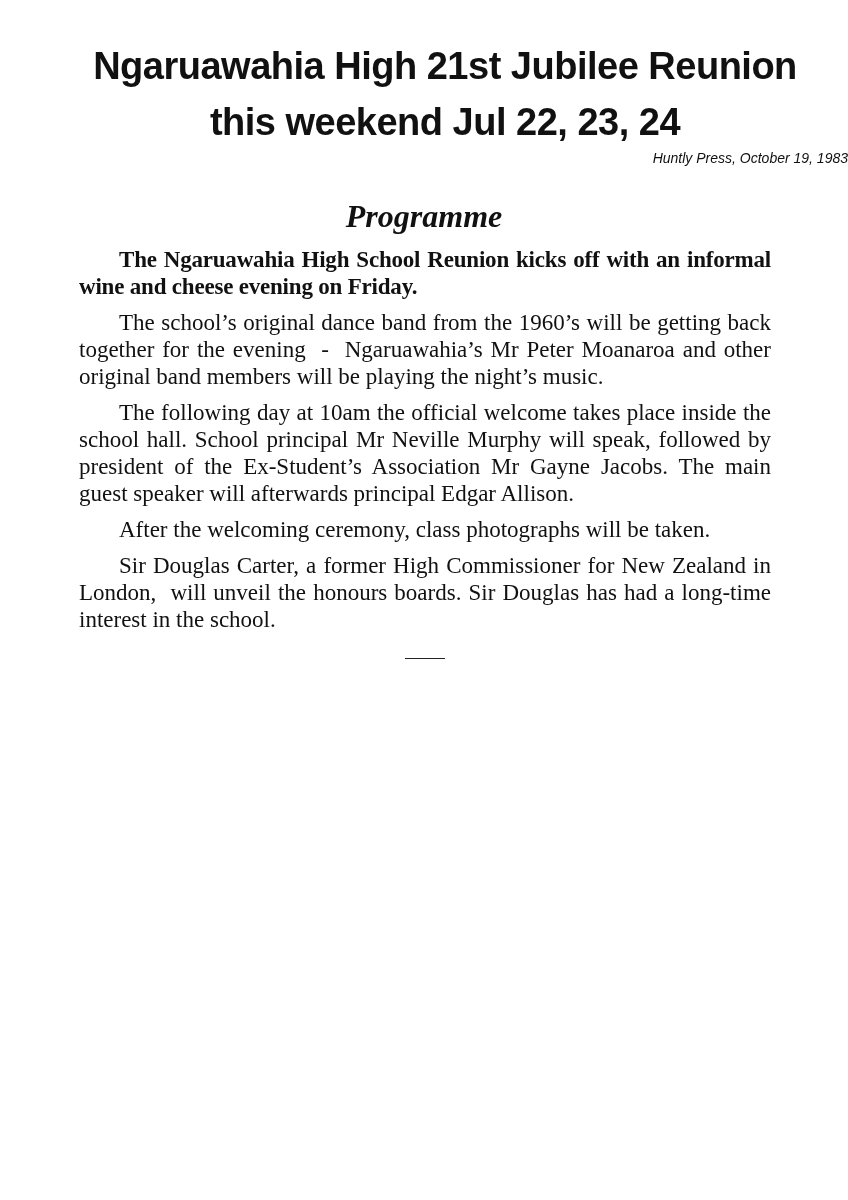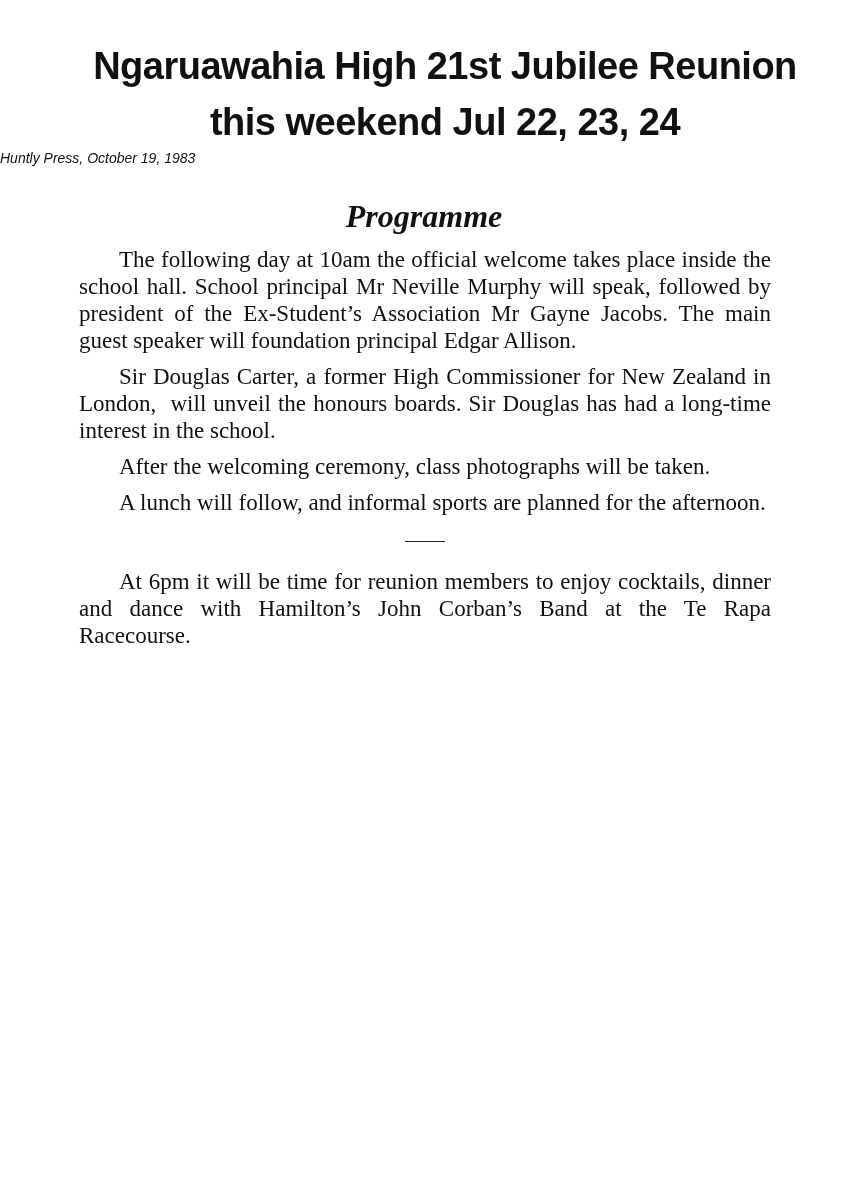--- a/index.html
+++ b/index.html
@@ -7,21 +7,21 @@
   .headline {
     position: absolute; left: 0; width: 848px; top: 38px;
     text-align: center;
     font-family: "Liberation Sans", sans-serif; font-weight: bold;
     font-size: 38px; line-height: 56px; letter-spacing: -0.5px;
     margin: 0;
     padding-left: 21px;
   }
   .byline {
     position: absolute; left: 0; width: 848px; top: 149px;
-    text-align: left;
+    text-align: right;
     font-family: "Liberation Sans", sans-serif; font-style: italic;
     font-size: 14px; line-height: 18px;
     margin: 0;
   }
   .section-title {
     position: absolute; left: 0; width: 848px; top: 196px;
     text-align: center;
     font-family: "Liberation Serif", serif; font-style: italic; font-weight: bold;
     font-size: 32px; line-height: 40px;
     margin: 0;
@@ -49,23 +49,23 @@
 <h1 class="headline">
   <span>Ngaruawahia High 21st Jubilee Reunion</span><br>
   <span>this weekend Jul 22, 23, 24</span>
 </h1>
 
 <p class="byline">Huntly Press, October 19, 1983</p>
 
 <h2 class="section-title">Programme</h2>
 
 <div class="body">
-  <p>The following day at 10am the official welcome takes place inside the school hall. School principal Mr Neville Murphy will speak, followed by president of the Ex-Student’s Association Mr Gayne Jacobs. The main guest speaker will foundation principal Edgar Allison.</p>
+  <p class="lead">The Ngaruawahia High School Reunion kicks off with an informal wine and cheese evening on Friday.</p>
+  <p>The school’s original dance band from the 1960’s will be getting back together for the evening &nbsp;- &nbsp;Ngaruawahia’s Mr Peter Moanaroa and other original band members will be playing the night’s music.</p>
+  <p>The following day at 10am the official welcome takes place inside the school hall. School principal Mr Neville Murphy will speak, followed by president of the Ex-Student’s Association Mr Gayne Jacobs. The main guest speaker will afterwards principal Edgar Allison.</p>
+  <p>After the welcoming ceremony, class photographs will be taken.</p>
   <p>Sir Douglas Carter, a former High Commissioner for New Zealand in London, &nbsp;will unveil the honours boards. Sir Douglas has had a long-time interest in the school.</p>
-  <p>After the welcoming ceremony, class photographs will be taken.</p>
-  <p>A lunch will follow, and informal sports are planned for the afternoon.</p>
 
   <div class="divider">
       <span></span>
     </div>
 
-  <p>At 6pm it will be time for reunion members to enjoy cocktails, dinner and dance with Hamilton’s John Corban’s Band at the Te Rapa Racecourse.</p>
 </div>
 
 </body></html>

